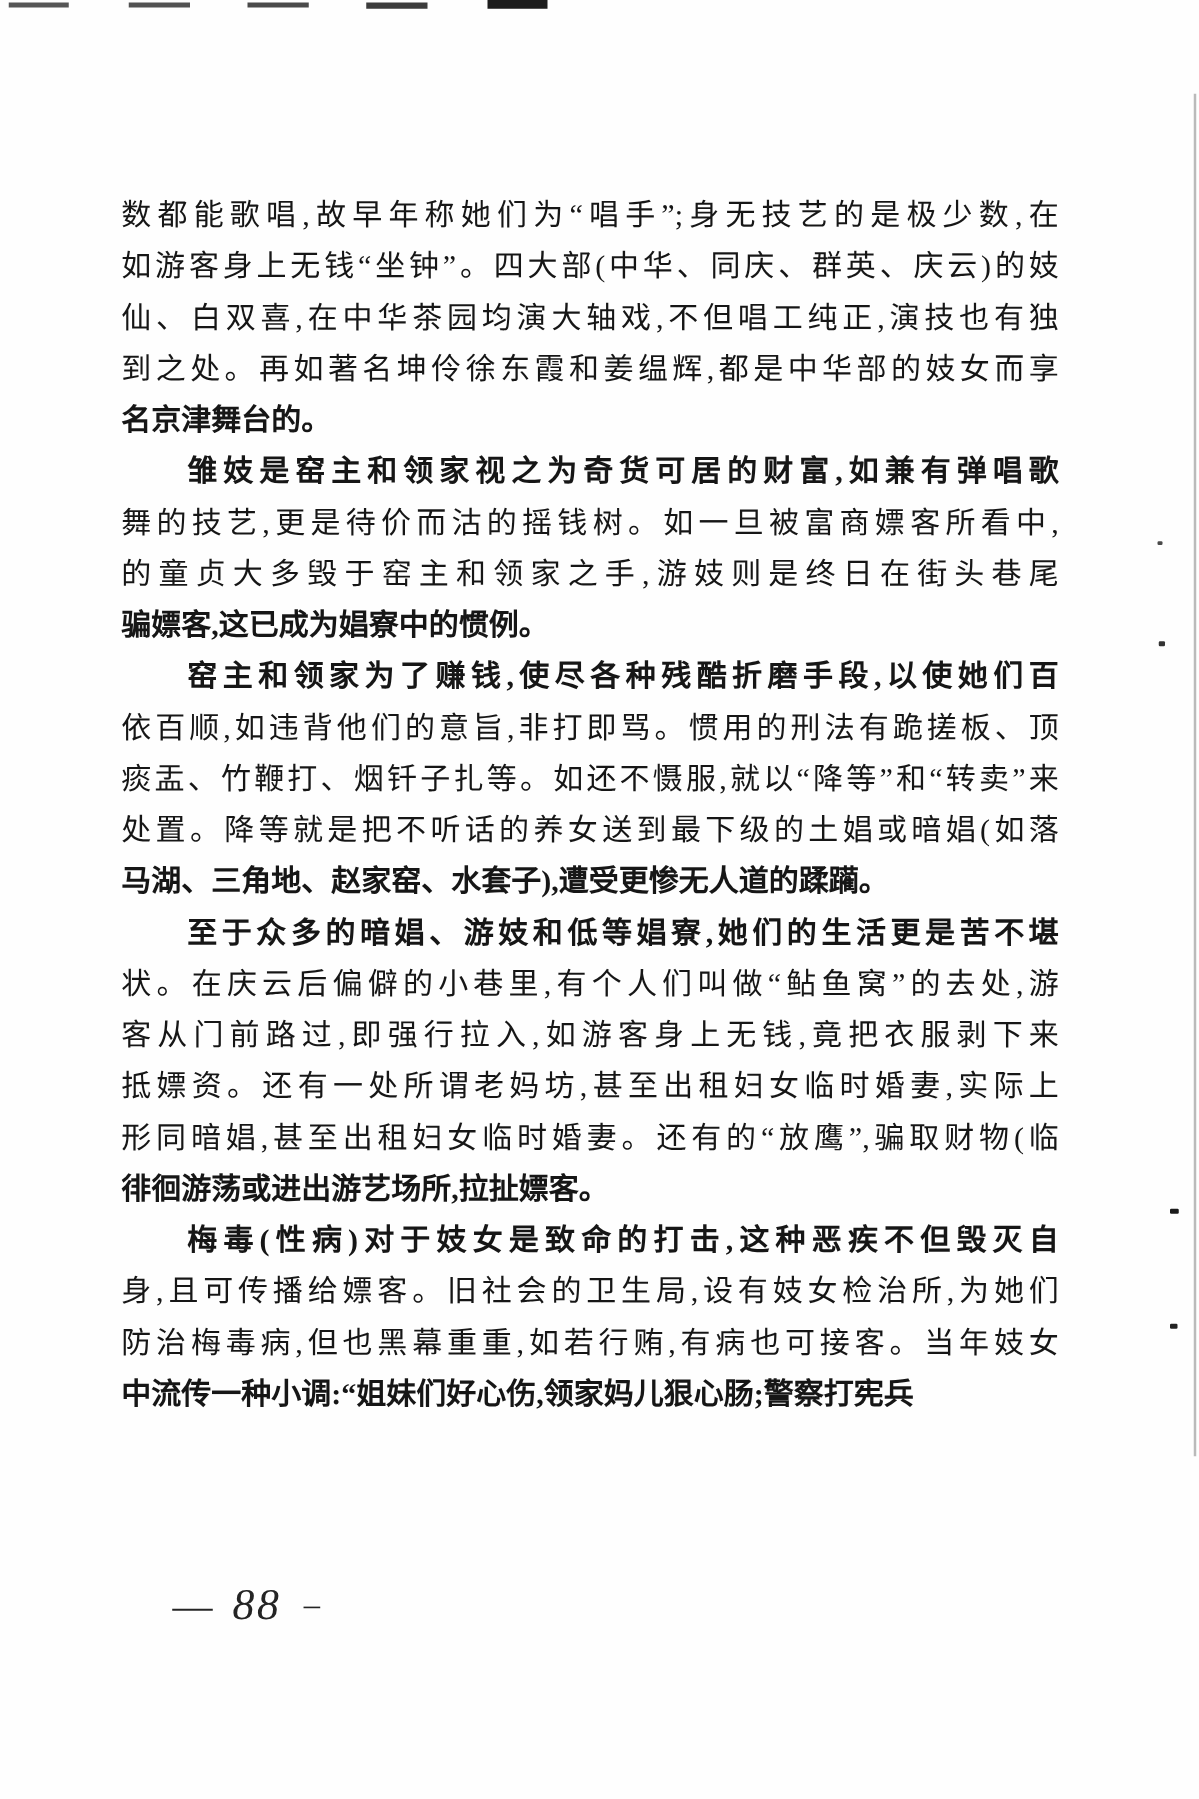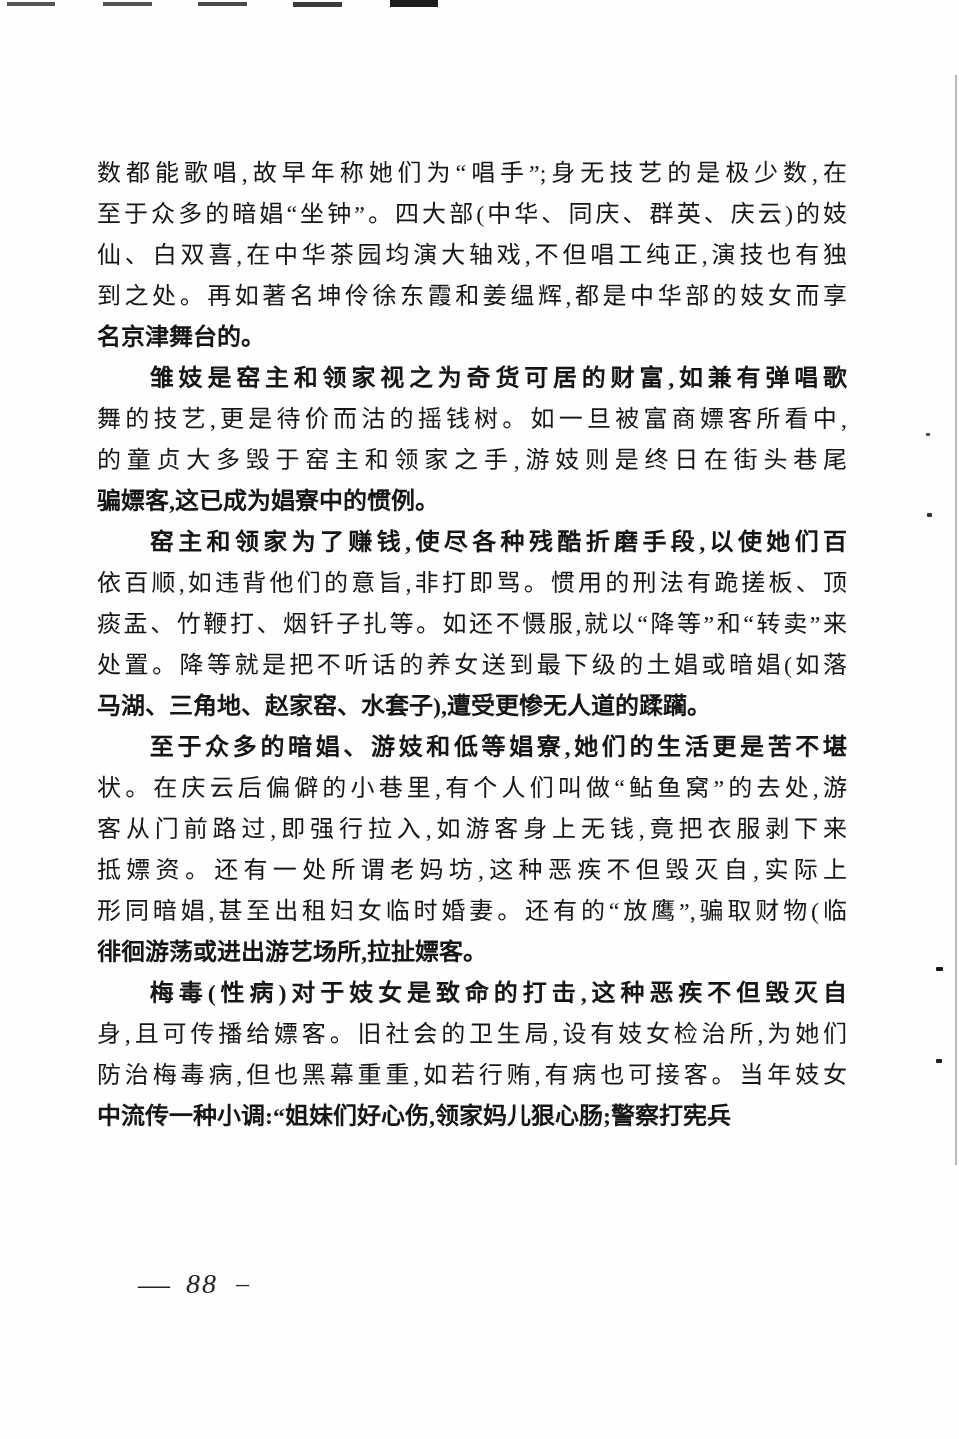--- a/index.html
+++ b/index.html
@@ -46,21 +46,21 @@
   }
   .para .line:last-child { text-align-last:left;font-weight:bold; }
   .para.indent .line:first-child { text-indent:2.2em;font-weight:bold; }
   
   .footer {
     position:absolute; left:138px; top:1266px;
     color:#242424; font-size:29px; line-height:36px;
     display:flex; align-items:center;
   }
   .footer .dash-left  { letter-spacing:0; margin-right:16px; font-size:32px; }
-  .footer .page-num   { font-style:italic; font-size:28px; letter-spacing:2px; }
+  .footer .page-num   { font-style:italic; font-size:35px; letter-spacing:2px; }
   .footer .dash-right { margin-left:18px; font-size:26px; }
 </style>
 </head>
 <body>
 
 <div class="page">
 
   <span class="top-dash d1"></span>
   <span class="top-dash d2"></span>
   <span class="top-dash d3"></span>
@@ -70,21 +70,21 @@
   <span class="edge-line"></span>
 
   <span class="speck s1"></span>
   <span class="speck s2"></span>
   <span class="speck s3"></span>
   <span class="speck s4"></span>
 
   <div class="text-block">
       <div class="para">
         <div class="line">数都能歌唱,故早年称她们为“唱手”;身无技艺的是极少数,在</div>
-        <div class="line">至于众多的暗娼“坐钟”。四大部(中华、同庆、群英、庆云)的妓</div>
+        <div class="line">如游客身上无钱“坐钟”。四大部(中华、同庆、群英、庆云)的妓</div>
         <div class="line">仙、白双喜,在中华茶园均演大轴戏,不但唱工纯正,演技也有独</div>
         <div class="line">到之处。再如著名坤伶徐东霞和姜缊辉,都是中华部的妓女而享</div>
         <div class="line">名京津舞台的。</div>
       </div>
       <div class="para indent">
         <div class="line">雏妓是窑主和领家视之为奇货可居的财富,如兼有弹唱歌</div>
         <div class="line">舞的技艺,更是待价而沽的摇钱树。如一旦被富商嫖客所看中,</div>
         <div class="line">的童贞大多毁于窑主和领家之手,游妓则是终日在街头巷尾</div>
         <div class="line">骗嫖客,这已成为娼寮中的惯例。</div>
       </div>
@@ -92,21 +92,21 @@
         <div class="line">窑主和领家为了赚钱,使尽各种残酷折磨手段,以使她们百</div>
         <div class="line">依百顺,如违背他们的意旨,非打即骂。惯用的刑法有跪搓板、顶</div>
         <div class="line">痰盂、竹鞭打、烟钎子扎等。如还不慑服,就以“降等”和“转卖”来</div>
         <div class="line">处置。降等就是把不听话的养女送到最下级的土娼或暗娼(如落</div>
         <div class="line">马湖、三角地、赵家窑、水套子),遭受更惨无人道的蹂躏。</div>
       </div>
       <div class="para indent">
         <div class="line">至于众多的暗娼、游妓和低等娼寮,她们的生活更是苦不堪</div>
         <div class="line">状。在庆云后偏僻的小巷里,有个人们叫做“鲇鱼窝”的去处,游</div>
         <div class="line">客从门前路过,即强行拉入,如游客身上无钱,竟把衣服剥下来</div>
-        <div class="line">抵嫖资。还有一处所谓老妈坊,这种恶疾不但毁灭自,实际上</div>
+        <div class="line">抵嫖资。还有一处所谓老妈坊,甚至出租妇女临时婚妻,实际上</div>
         <div class="line">形同暗娼,甚至出租妇女临时婚妻。还有的“放鹰”,骗取财物(临</div>
         <div class="line">徘徊游荡或进出游艺场所,拉扯嫖客。</div>
       </div>
       <div class="para indent">
         <div class="line">梅毒(性病)对于妓女是致命的打击,这种恶疾不但毁灭自</div>
         <div class="line">身,且可传播给嫖客。旧社会的卫生局,设有妓女检治所,为她们</div>
         <div class="line">防治梅毒病,但也黑幕重重,如若行贿,有病也可接客。当年妓女</div>
         <div class="line">中流传一种小调:“姐妹们好心伤,领家妈儿狠心肠;警察打宪兵</div>
       </div>
     </div>

